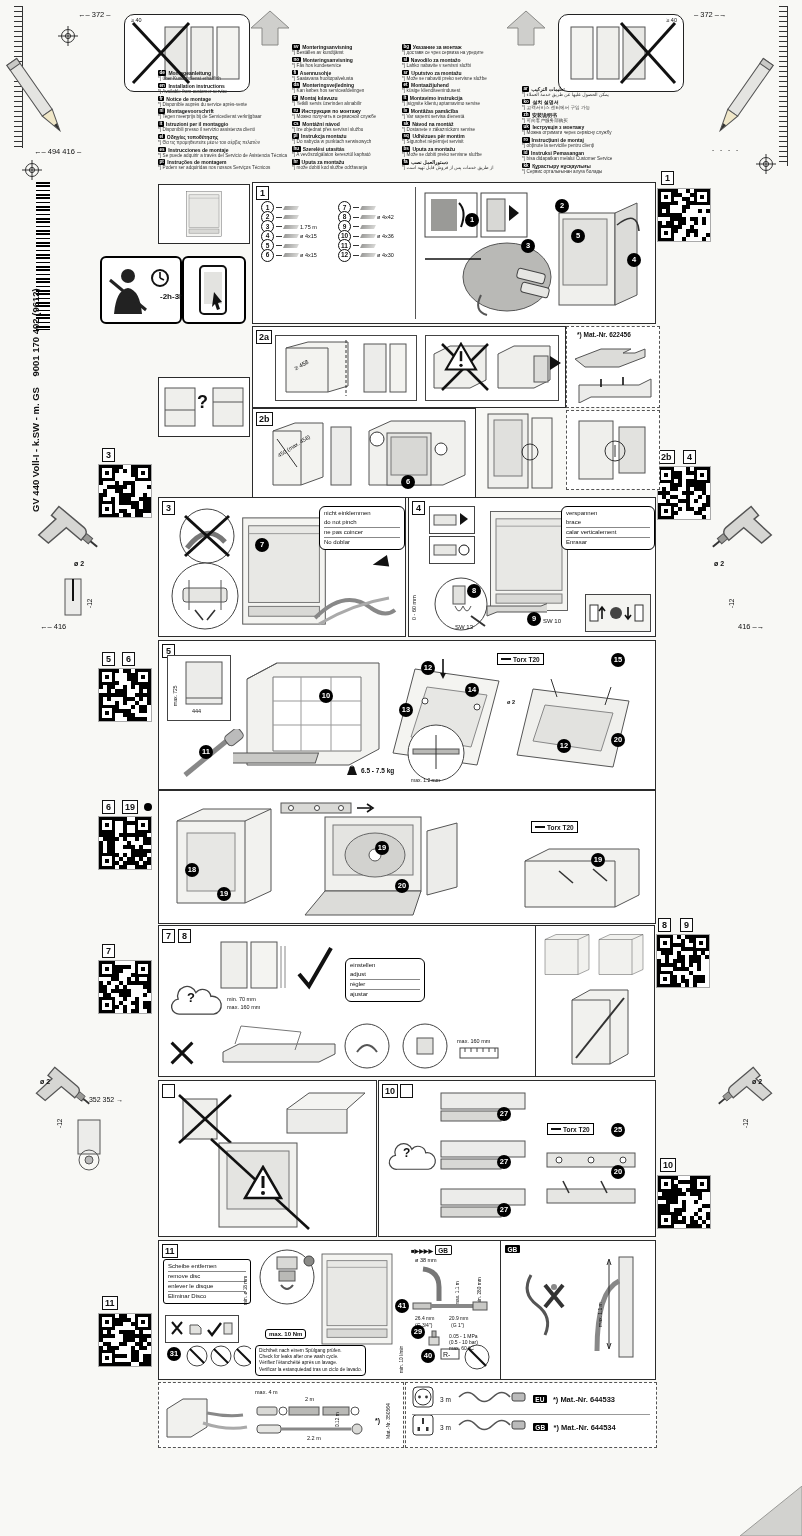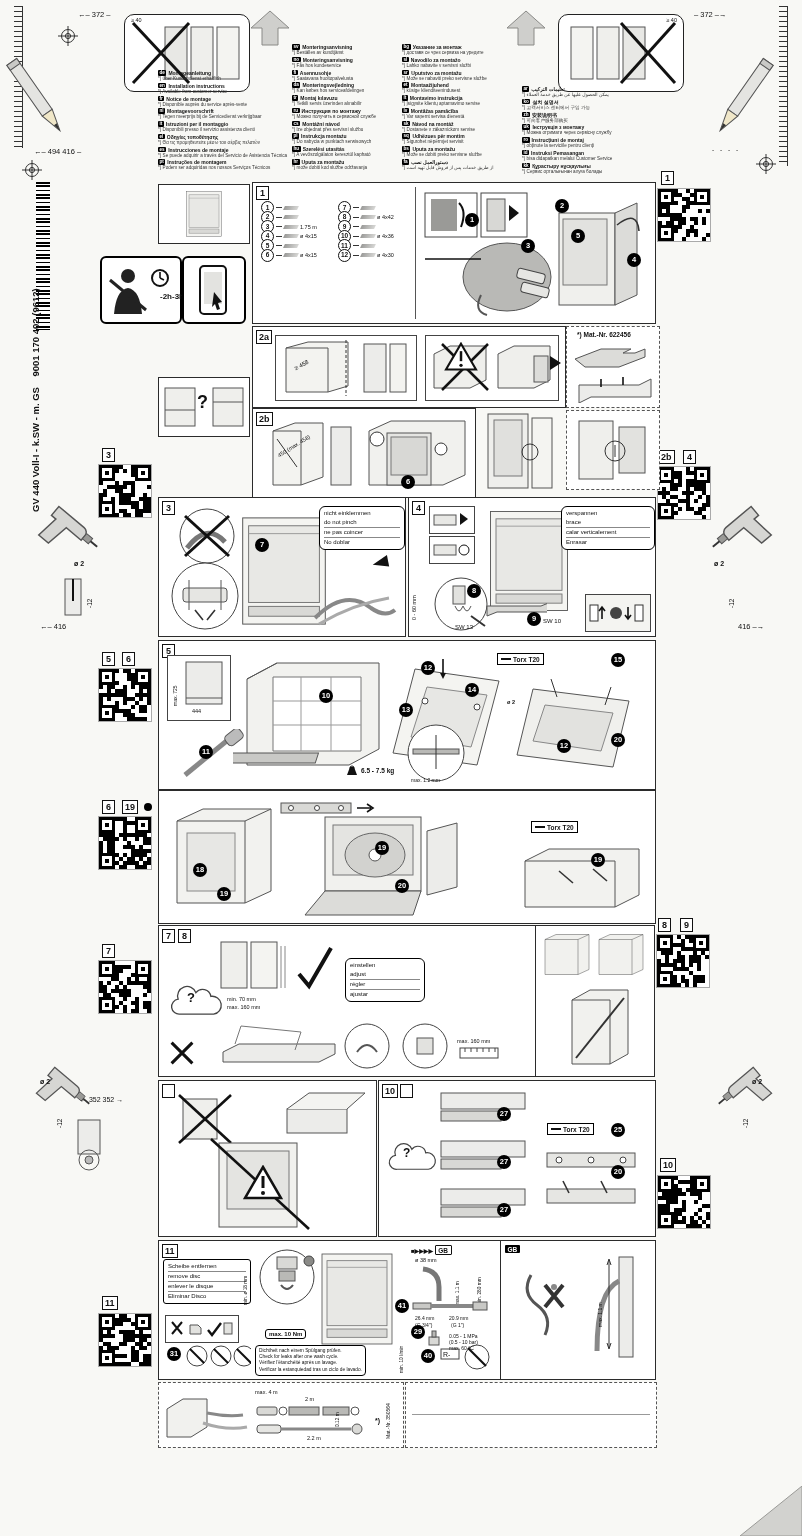--- a/index.html
+++ b/index.html
@@ -1333,21 +1333,21 @@
     <div class="cb" style="left:452px;top:92px;">20</div>
   </div>
 
   <div class="panel" style="left:158px;top:790px;width:496px;height:132px;">
     <svg class="art" style="left:8px;top:8px" width="112" height="116">
       <path d="M10 104 L10 22 L36 10 L104 10 L104 92 L78 104 Z" fill="#f2f2ef" stroke="#555"></path>
       <path d="M10 22 L78 22 L78 104" fill="none" stroke="#555"></path>
         <path d="M78 22 L104 10" stroke="#555" fill="none"></path>
       <rect x="20" y="34" width="48" height="58" fill="#e7e7e4" stroke="#888"></rect>
     </svg>
-    <div class="cb" style="left:34px;top:72px;">18</div>
+    <div class="cb" style="left:26px;top:72px;">18</div>
     <div class="cb" style="left:58px;top:96px;">19</div>
     <svg class="art" style="left:118px;top:4px" width="120" height="30">
       <rect x="4" y="8" width="70" height="10" fill="#d9d9d6" stroke="#555"></rect>
         <circle cx="14" cy="13" r="2.5" fill="#fff" stroke="#444"></circle>
         <circle cx="40" cy="13" r="2.5" fill="#fff" stroke="#444"></circle>
         <circle cx="64" cy="13" r="2.5" fill="#fff" stroke="#444"></circle>
       <path d="M80 13 l14 0 M90 9 l6 4 l-6 4" stroke="#111" fill="none" stroke-width="1.6"></path>
     </svg>
     <svg class="art" style="left:136px;top:20px" width="180" height="110">
       <rect x="30" y="6" width="96" height="74" fill="#f1f1ee" stroke="#555"></rect>
@@ -1607,20 +1607,50 @@
         <circle cx="102" cy="26" r="5" fill="#d9d9d6" stroke="#555"></circle>
     </svg>
     <div class="abs vtx dim" style="left:176px;top:22px;height:22px;font-size:4.8px;">0.12 m</div>
     <div class="dim" style="left:148px;top:52px;font-size:5.5px;">2.2 m</div>
     <div class="dim" style="left:216px;top:34px;font-size:7px;font-weight:bold;">*)</div>
     <div class="abs vtx dim" style="left:226px;top:8px;height:48px;font-size:5px;">Mat.-Nr. 350564</div>
   </div>
 
   <div class="dashed" style="left:405px;top:1382px;width:250px;height:64px;">
     <div id="plug-rows" style="position:absolute;left:0;top:2px;width:100%;">
+        <div class="plug-row">
+          <span class="socket"><svg width="22" height="22">
+              <rect x="1" y="1" width="20" height="20" rx="4" fill="#fff" stroke="#333"></rect>
+              <circle cx="11" cy="11" r="8" fill="none" stroke="#333"></circle>
+              <circle cx="7.5" cy="11" r="1.4" fill="#333"></circle>
+              <circle cx="14.5" cy="11" r="1.4" fill="#333"></circle>
+            </svg></span>
+          <span class="plug-len">3 m</span>
+          <span class="cord"><svg width="70" height="20">
+              <path d="M2 10 q9 -9 17 0 t17 0 t17 0" fill="none" stroke="#555" stroke-width="1.6"></path>
+              <rect x="55" y="6" width="13" height="8" rx="2" fill="#bbb" stroke="#444"></rect>
+            </svg></span>
+          <span class="code-badge">EU</span>
+          <span class="mat-nr">*) Mat.-Nr. 644533</span>
+        </div>
+        <div class="plug-row">
+          <span class="socket"><svg width="22" height="22">
+              <rect x="1" y="1" width="20" height="20" rx="3" fill="#fff" stroke="#333"></rect>
+              <rect x="10" y="4" width="2" height="6" fill="#333"></rect>
+              <rect x="5.5" y="13" width="2.5" height="4" fill="#333"></rect>
+              <rect x="14" y="13" width="2.5" height="4" fill="#333"></rect>
+            </svg></span>
+          <span class="plug-len">3 m</span>
+          <span class="cord"><svg width="70" height="20">
+              <path d="M2 10 q9 -9 17 0 t17 0 t17 0" fill="none" stroke="#555" stroke-width="1.6"></path>
+              <rect x="55" y="6" width="13" height="8" rx="2" fill="#bbb" stroke="#444"></rect>
+            </svg></span>
+          <span class="code-badge">GB</span>
+          <span class="mat-nr">*) Mat.-Nr. 644534</span>
+        </div>
       </div>
     <div class="abs" style="left:6px;right:6px;top:31px;border-top:1px solid #999;"></div>
   </div>
 
   <svg class="art" style="left:740px;top:1486px" width="62" height="50">
     <path d="M0 50 L62 50 L62 0 Z" fill="#d2d2cf" stroke="#9a9a97"></path>
   </svg>
 </div>
 
 </body></html>

